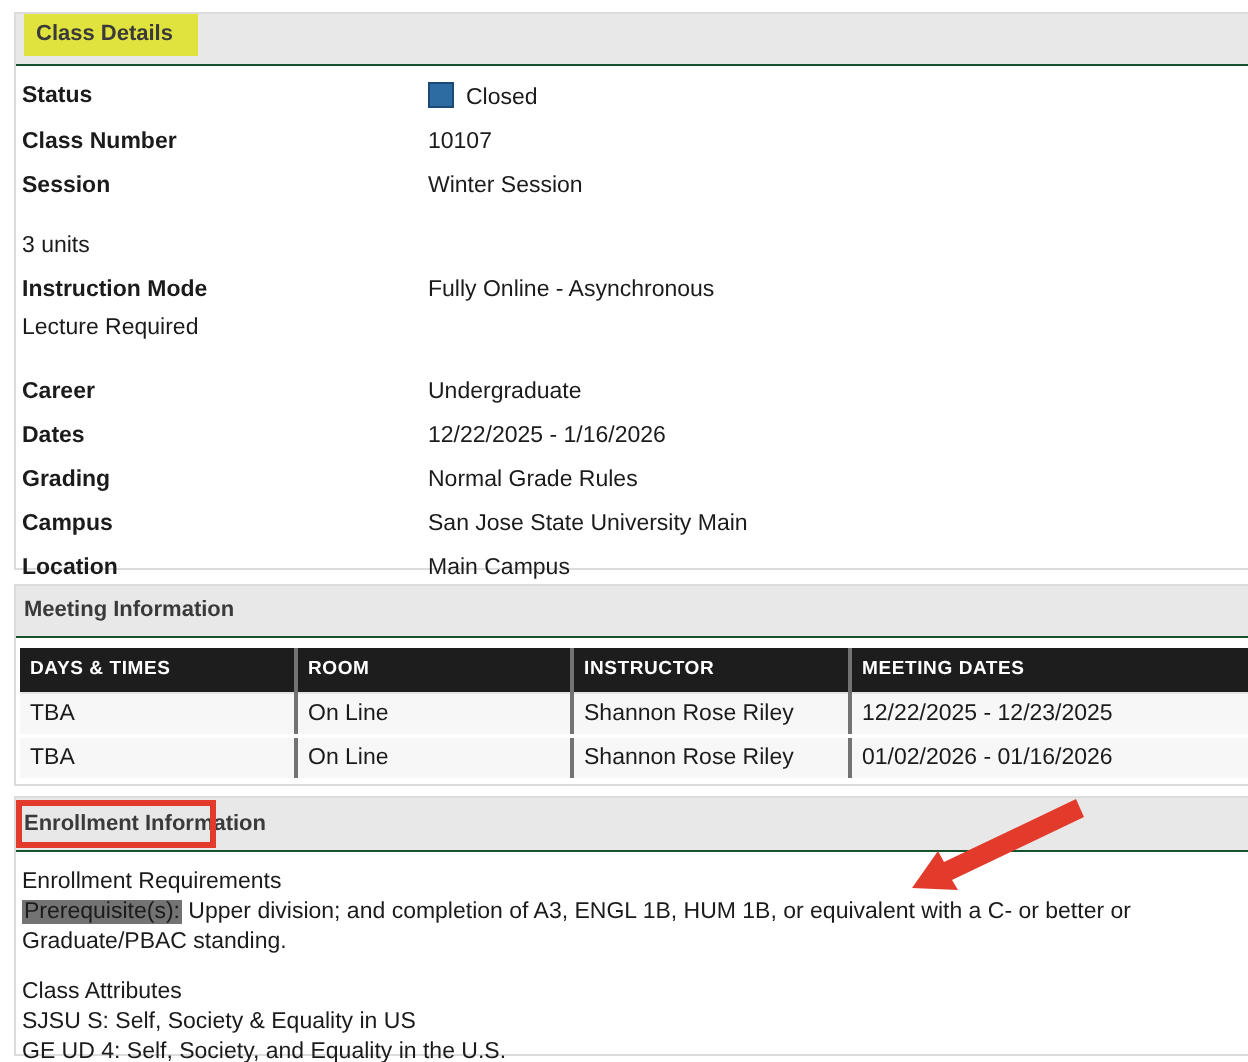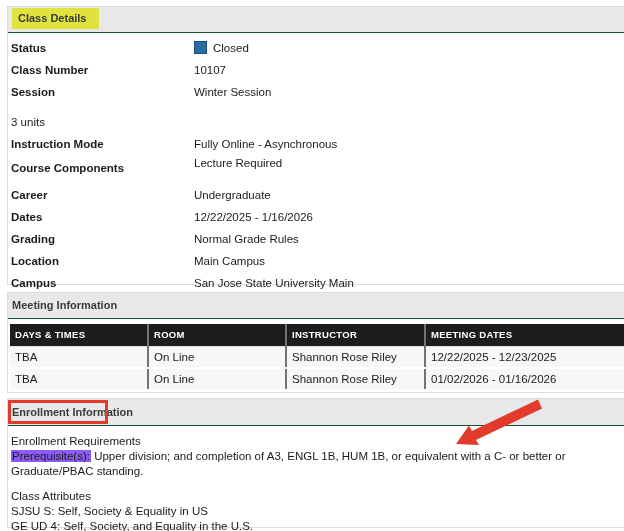--- a/index.html
+++ b/index.html
@@ -22,21 +22,21 @@
     font-weight:bold;font-size:11px;color:#3a3a3a;
     padding-left:4px;position:relative;
   }
   #section-enrollment .section-bar{height:26px;line-height:26px;}
   .hl-yellow{
     display:inline-block;background:#e0e23e;
     height:21px;line-height:21px;vertical-align:middle;
     padding:0 13px 0 6px;margin-top:-3px;
   }
   .fields{padding:8px 0 0 3px;}
-  .field-row{display:flex;margin-bottom:8px;}
+  .field-row{display:flex;margin-bottom:8px;gap:20px;}
   .field-row.tight{margin-bottom:16px;}
   .field-row.after-im{margin-bottom:10px;}
   .field-row.after-cc{margin-bottom:13px;}
   .field-label{width:183px;font-weight:bold;flex:none;}
   .field-value{flex:1;}
   .offset-up{position:relative;top:-5px;}
   .status-square{
     display:inline-block;width:11px;height:11px;
     background:#2d6ca2;border:1px solid #1b4a77;
     margin-right:6px;vertical-align:-2px;
@@ -56,21 +56,21 @@
   table.meeting-table th + th, table.meeting-table td + td{border-left:2px solid #737373;}
   table.meeting-table td{
     background:#f7f7f7;padding:3px 5px;font-size:11.5px;
     border-bottom:2px solid #ffffff;border-top:1px solid #e4e4e4;
     white-space:nowrap;overflow:hidden;
   }
   .enroll-body{padding:8px 0 0 3px;}
   .enroll-heading{font-weight:normal;line-height:15px;}
   .enroll-line{line-height:15px;}
   .attr-heading{margin-top:10px;}
-  .hl-prereq{background:#8b5cf6;padding:0 1px;text-align:right;}
+  .hl-prereq{background:#737373;padding:0 1px;text-align:right;}
   .red-box{
     position:absolute;left:8px;top:400px;width:94px;height:18px;
     border:3px solid #e23b2c;z-index:5;pointer-events:none;
   }
   .red-arrow{
     position:absolute;left:442px;top:392px;width:110px;height:60px;
     z-index:6;pointer-events:none;
   }
 </style>
 </head>
@@ -96,42 +96,41 @@
       <span class="field-value">Winter Session</span>
     </div>
     <div class="field-row">
       <span class="field-value">3 units</span>
     </div>
     <div class="field-row after-im">
       <span class="field-label">Instruction Mode</span>
       <span class="field-value">Fully Online - Asynchronous</span>
     </div>
     <div class="field-row after-cc">
-      <span class="field-label">Course Components</span>
       <span class="field-value offset-up">Lecture Required</span>
     </div>
     <div class="field-row">
       <span class="field-label">Career</span>
       <span class="field-value">Undergraduate</span>
     </div>
     <div class="field-row">
       <span class="field-label">Dates</span>
       <span class="field-value">12/22/2025 - 1/16/2026</span>
     </div>
     <div class="field-row">
       <span class="field-label">Grading</span>
       <span class="field-value">Normal Grade Rules</span>
     </div>
     <div class="field-row">
+      <span class="field-label">Campus</span>
+      <span class="field-value">San Jose State University Main</span>
+    </div>
+    <div class="field-row">
       <span class="field-label">Location</span>
       <span class="field-value">Main Campus</span>
-    </div>
-    <div class="field-row">
-      <span class="field-label">Campus</span>
-      <span class="field-value">San Jose State University Main</span>
     </div>
   </div>
 </div>
 
 <div class="section" id="section-meeting">
   <div class="section-bar">
     <span>Meeting Information</span>
   </div>
   <table class="meeting-table">
     <thead>

